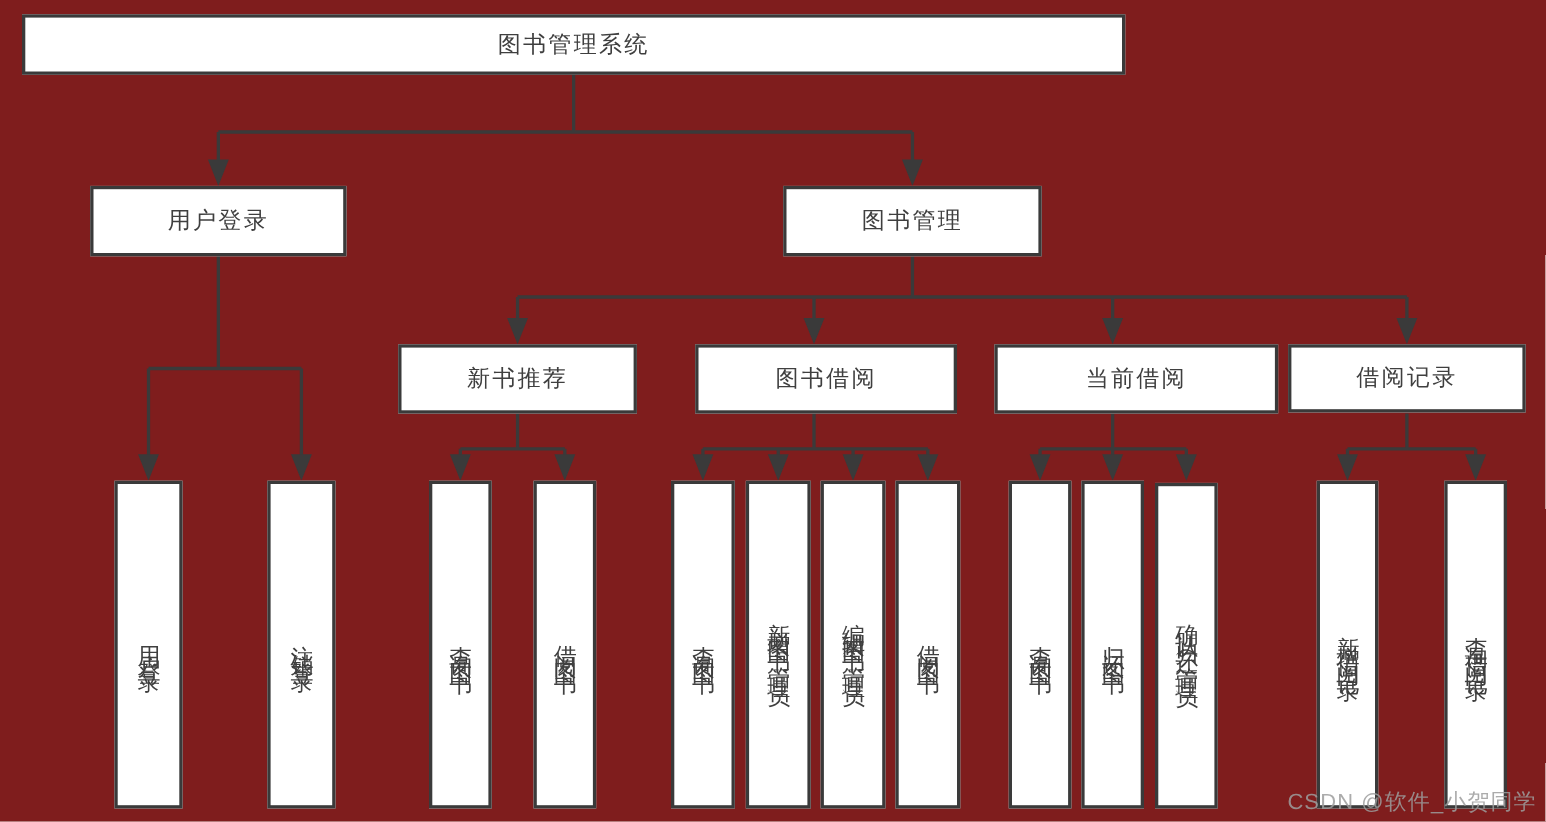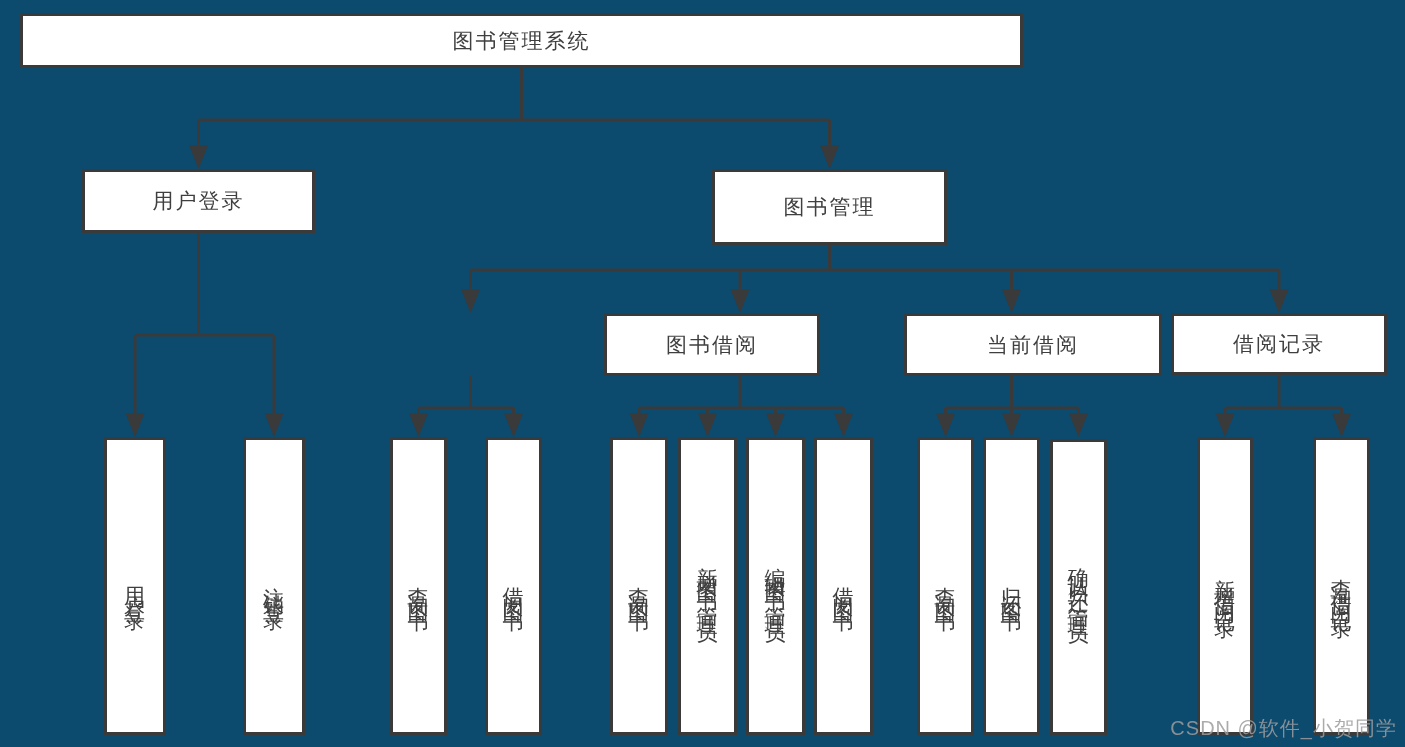--- a/index.html
+++ b/index.html
@@ -1,19 +1,19 @@
 <!DOCTYPE html>
 <html><head>
 <meta charset="utf-8">
 <style>
   html,body{margin:0;padding:0;background:#ffffff;}
   .canvas{
     position:relative;
     width:1405px;height:747px;
-    background:#0c4a6e;
+    background:#7f1d1d;
     font-family:"Liberation Sans","DejaVu Sans",sans-serif;
     overflow:hidden;
   }
   .wires{position:absolute;left:0;top:0;z-index:1;}
   .node{
     position:absolute;
     box-sizing:border-box;
     border:3px solid #3a3a3a;
     background:#ffffff;
     color:#3f3f3f;
@@ -87,23 +87,24 @@
       <polygon points="1002,413 1021,413 1011.5,437"></polygon>
       <polygon points="1069,413 1088,413 1078.5,437"></polygon>
       <polygon points="1215.5,413 1234.5,413 1225,437"></polygon>
       <polygon points="1332,413 1351,413 1341.5,437"></polygon>
     </g>
   </svg>
 
   <div class="node" style="left:20px;top:13px;width:1003px;height:55px">图书管理系统</div>
 
   <div class="node" style="left:82px;top:169px;width:233px;height:64px">用户登录</div>
-  <div class="node" style="left:712px;top:169px;width:235px;height:76px">图书管理</div>
+  <div class="node" style="left:712px;top:169px;width:235px;height:64px">图书管理</div>
 
-  <div class="node" style="left:604px;top:313px;width:216px;height:63px">图书借阅</div>
+  <div class="node" style="left:362px;top:313px;width:217px;height:63px">新书推荐</div>
+  <div class="node" style="left:632px;top:313px;width:238px;height:63px">图书借阅</div>
   <div class="node" style="left:904px;top:313px;width:258px;height:63px">当前借阅</div>
   <div class="node" style="left:1171px;top:313px;width:216px;height:62px">借阅记录</div>
 
   <div class="node v" style="left:104px;top:437px;width:62px;height:298px">用户登录</div>
   <div class="node v" style="left:243px;top:437px;width:62px;height:298px">注销登录</div>
 
   <div class="node v" style="left:390px;top:437px;width:57px;height:298px">查询图书</div>
   <div class="node v" style="left:485px;top:437px;width:57px;height:298px">借阅图书</div>
 
   <div class="node v" style="left:610px;top:437px;width:58px;height:298px">查询图书</div>

